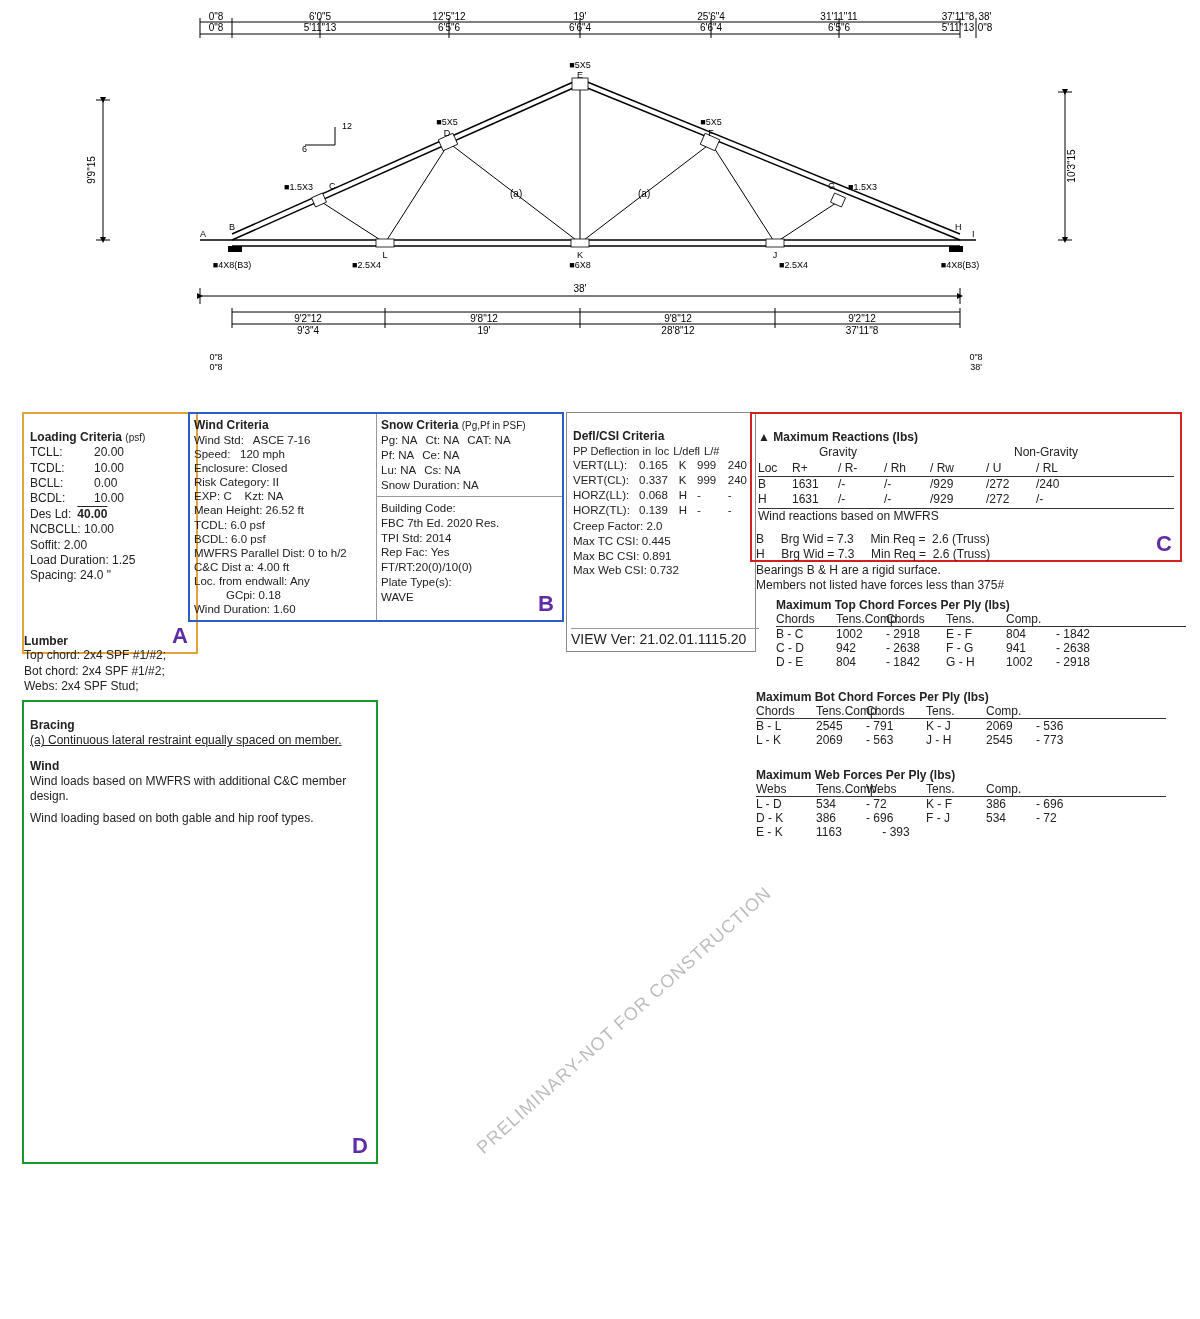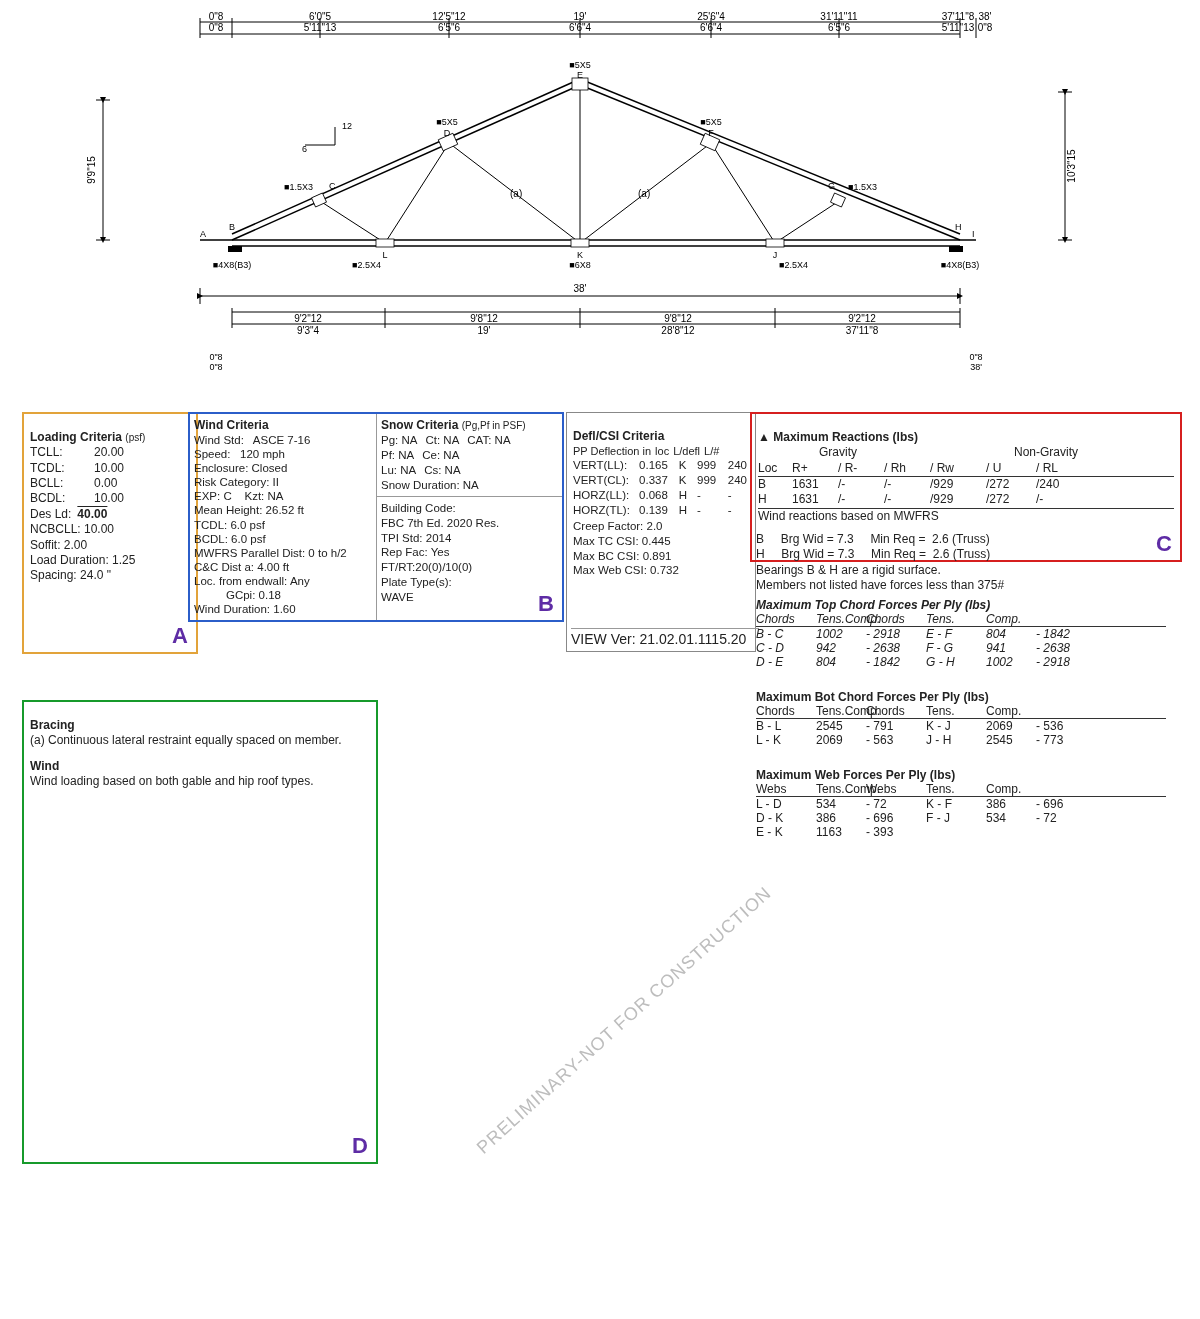--- a/index.html
+++ b/index.html
@@ -337,21 +337,21 @@
       </div>
   <div>Wind reactions based on MWFRS</div>
   <div class="letter">C</div>
 </div>
 
 <div class="right-col" style="left:756px;top:532px;width:410px;line-height:1.28;white-space:pre;" id="below-c">B     Brg Wid = 7.3     Min Req =  2.6 (Truss)
 H     Brg Wid = 7.3     Min Req =  2.6 (Truss)
 Bearings B &amp; H are a rigid surface.
 Members not listed have forces less than 375#</div>
 
-<div class="right-col" style="left:756px;top:598px;width:410px;font-style:italic;">
+<div class="right-col" style="left:776px;top:598px;width:410px;">
   <div class="heading">Maximum Top Chord Forces Per Ply (lbs)</div>
   <div id="tc-head" style="display:flex;border-bottom:1px solid #333;">
         <span style="display: inline-block; width: 60px;">Chords</span>
         <span style="display: inline-block; width: 50px;">Tens.Comp.</span>
         <span style="display: inline-block; width: 60px;">Chords</span>
         <span style="display: inline-block; width: 60px;">Tens.</span>
         <span style="display: inline-block; width: 50px;">Comp.</span>
       </div>
   <div id="tc-rows">
         <div><span style="display: inline-block; width: 60px;">B - C</span><span style="display: inline-block; width: 50px;">1002</span><span style="display: inline-block; width: 60px;">- 2918</span><span style="display: inline-block; width: 60px;">E - F</span><span style="display: inline-block; width: 50px;">804</span><span style="display: inline-block; width: 60px;">- 1842</span></div>
@@ -378,28 +378,37 @@
   <div id="web-head" style="display:flex;border-bottom:1px solid #333;">
         <span style="display: inline-block; width: 60px;">Webs</span>
         <span style="display: inline-block; width: 50px;">Tens.Comp.</span>
         <span style="display: inline-block; width: 60px;">Webs</span>
         <span style="display: inline-block; width: 60px;">Tens.</span>
         <span style="display: inline-block; width: 50px;">Comp.</span>
       </div>
   <div id="web-rows">
         <div><span style="display: inline-block; width: 60px;">L - D</span><span style="display: inline-block; width: 50px;">534</span><span style="display: inline-block; width: 60px;">- 72</span><span style="display: inline-block; width: 60px;">K - F</span><span style="display: inline-block; width: 50px;">386</span><span style="display: inline-block; width: 60px;">- 696</span></div>
         <div><span style="display: inline-block; width: 60px;">D - K</span><span style="display: inline-block; width: 50px;">386</span><span style="display: inline-block; width: 60px;">- 696</span><span style="display: inline-block; width: 60px;">F - J</span><span style="display: inline-block; width: 50px;">534</span><span style="display: inline-block; width: 60px;">- 72</span></div>
-        <div><span style="display: inline-block; width: 60px;">E - K</span><span style="display: inline-block; width: 50px;">1163</span><span style="display: inline-block; width: 60px;">- 393</span><span style="display: inline-block; width: 60px;"></span><span style="display: inline-block; width: 50px;"></span><span style="display: inline-block; width: 60px;"></span></div>
-      </div>
-</div>
-
+        <div><span style="display: inline-block; width: 60px;">E - K</span><span style="display: inline-block; width: 50px;">1163</span><span style="display: inline-block; width: 60px; text-align: center;">- 393</span><span style="display: inline-block; width: 60px;"></span><span style="display: inline-block; width: 50px;"></span><span style="display: inline-block; width: 60px;"></span></div>
+      </div>
+</div>
+
+<div style="position:absolute;left:24px;top:634px;width:330px;">
+  <div class="heading">Lumber</div>
+  <div id="lumber-lines" style="line-height:1.3;">
+        <div>Top chord: 2x4 SPF #1/#2;</div>
+        <div>Bot chord: 2x4 SPF #1/#2;</div>
+        <div>Webs: 2x4 SPF Stud;</div>
+      </div>
+</div>
 
 <div class="box" style="left:22px;top:700px;width:340px;height:428px;border-color:#179a2b;">
   <div class="heading">Bracing</div>
-  <div style="margin-bottom:10px;">(a) Continuous lateral restraint equally spaced on member.</div>
+  <div style="margin-bottom:10px;text-decoration:underline;">(a) Continuous lateral restraint equally spaced on member.</div>
   <div class="heading">Wind</div>
+  <div style="margin-bottom:6px;">Wind loads based on MWFRS with additional C&amp;C member design.</div>
   <div>Wind loading based on both gable and hip roof types.</div>
   <div class="letter">D</div>
 </div>
 
 <div id="watermark">PRELIMINARY-NOT FOR CONSTRUCTION</div>
 
 </div>
 
 </body></html>

